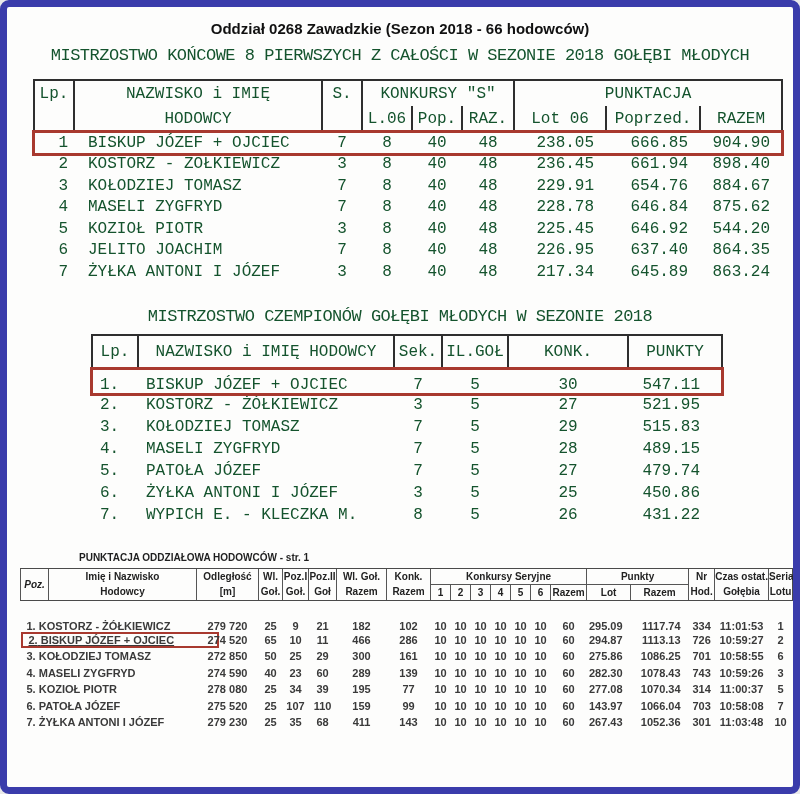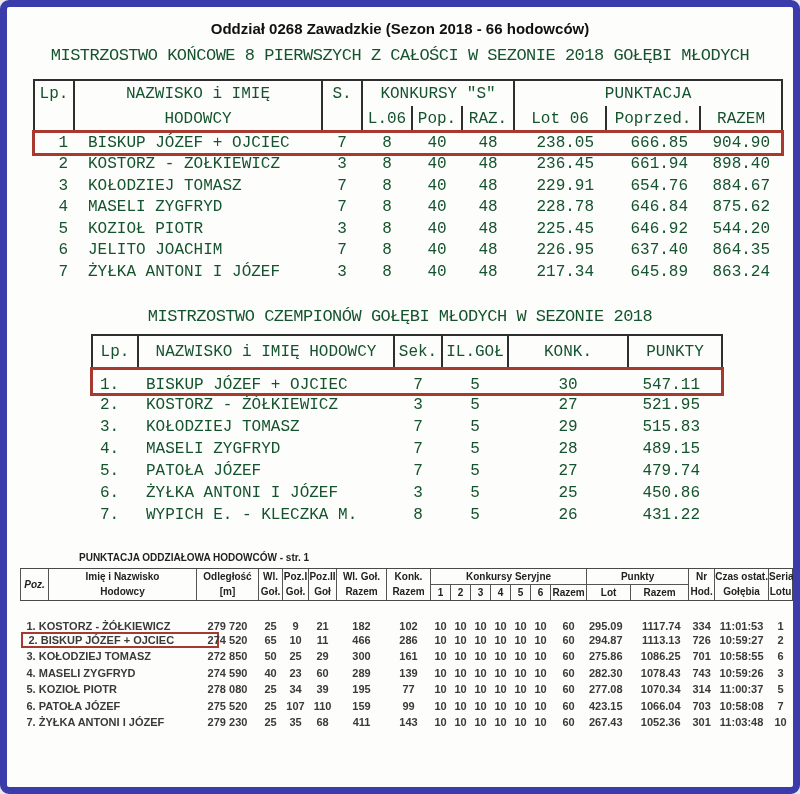--- a/index.html
+++ b/index.html
@@ -53,21 +53,21 @@
   .t3 .h1 th { border-top:1.5px solid #4a4a4a; }
   .t3 .h2 th { border-bottom:1.5px solid #4a4a4a; }
   .t3 th.grp { border-bottom:1px solid #555; }
   .t3 th.last { border-right:1.5px solid #4a4a4a; }
   .t3 th.rs { border-bottom:1.5px solid #4a4a4a;font-style:italic; }
   .t3 td { font-size:11px; font-weight:600; height:16.5px; text-align:center; color:#3a3a3a; }
   .t3 td.name-cell { text-align:left; }
   .t3 td.r { text-align:right; padding-right:8px; }
   .t3 tbody tr:first-child td { padding-top:19px; }
   .t3-name { display:inline-block; padding:0 4px 0 6px; }
-  .t3-name-hl { border:2px solid #a8392f; width:198px; margin:-2px 0; }
+  .t3-name-hl { border:2px solid #a8392f; width:198px; margin:-2px 0;text-decoration:underline; }
 </style>
 </head>
 <body>
 
 <div class="frame">
   <div class="scan-edge"></div>
   <div class="scan-edge2"></div>
   <div class="content">
 
     <div class="doc-title">Oddział 0268 Zawadzkie (Sezon 2018 - 66 hodowców)</div>
@@ -442,21 +442,21 @@
           <td>110</td>
           <td>159</td>
           <td>99</td>
           <td>10</td>
           <td>10</td>
           <td>10</td>
           <td>10</td>
           <td>10</td>
           <td>10</td>
           <td>60</td>
-          <td class="r">423.15</td>
+          <td class="r">143.97</td>
           <td class="r">1066.04</td>
           <td>703</td>
           <td>10:58:08</td>
           <td>7</td>
         </tr>
         <tr>
           <td colspan="2" class="name-cell"><span class="t3-name"><span>7.</span> <span>ŻYŁKA ANTONI I JÓZEF</span></span></td>
           <td>279 230</td>
           <td>25</td>
           <td>35</td>

